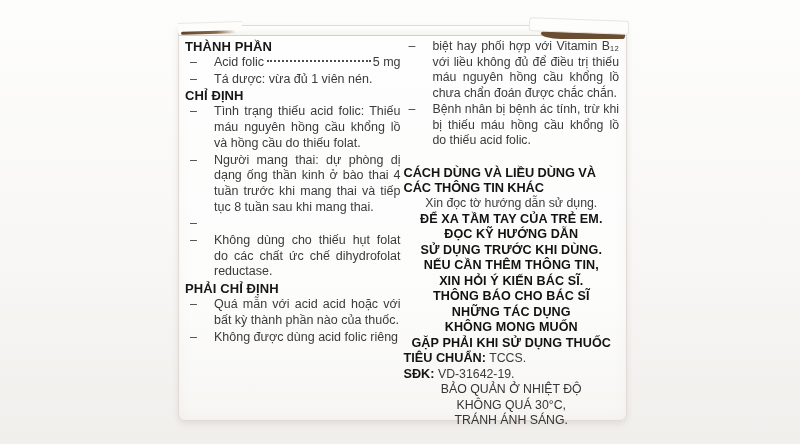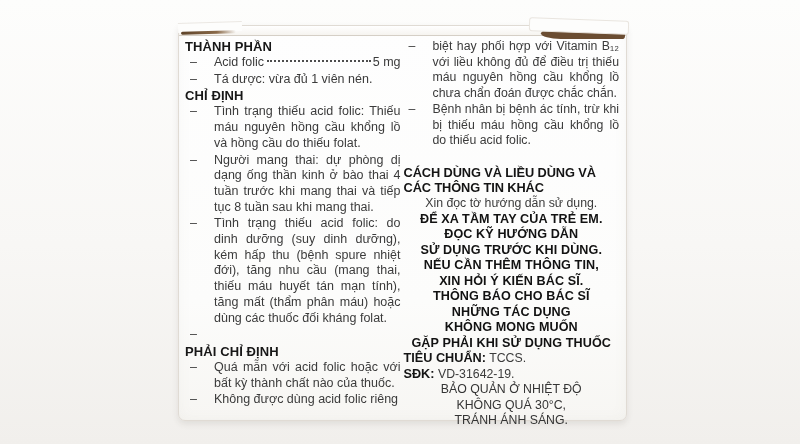--- a/index.html
+++ b/index.html
@@ -94,31 +94,31 @@
       <div class="item">
         <span class="dash">–</span>
         <span class="itext">Tình trạng thiếu acid folic: Thiếu máu nguyên hồng cầu khổng lồ và hồng cầu do thiếu folat.</span>
       </div>
       <div class="item">
         <span class="dash">–</span>
         <span class="itext">Người mang thai: dự phòng dị dạng ống thần kinh ở bào thai 4 tuần trước khi mang thai và tiếp tục 8 tuần sau khi mang thai.</span>
       </div>
       <div class="item">
         <span class="dash">–</span>
-        <span class="itext">Tình trạng thiếu acid folic: do dinh dưỡng (suy dinh dưỡng), kém hấp thu (bệnh spure nhiệt đới), tăng nhu cầu (mang thai, thiếu máu huyết tán mạn tính), tăng mất (thẩm phân máu) hoặc dùng các thuốc đối kháng folat.</span>
       </div>
       <div class="item">
         <span class="dash">–</span>
+        <span class="itext">Không dùng cho thiếu hụt folat do các chất ức chế dihydrofolat reductase.</span>
       </div>
 
       <div class="heading">PHẢI CHỈ ĐỊNH</div>
 
       <div class="item">
         <span class="dash">–</span>
-        <span class="itext">Quá mẫn với acid folic hoặc với bất kỳ thành chất nào của thuốc.</span>
+        <span class="itext">Quá mẫn với acid acid hoặc với bất kỳ thành phần nào của thuốc.</span>
       </div>
       <div class="item">
         <span class="dash">–</span>
         <span class="itext">Không được dùng acid folic riêng</span>
       </div>
 
     </div>
 
     <div class="col col-right">
 

